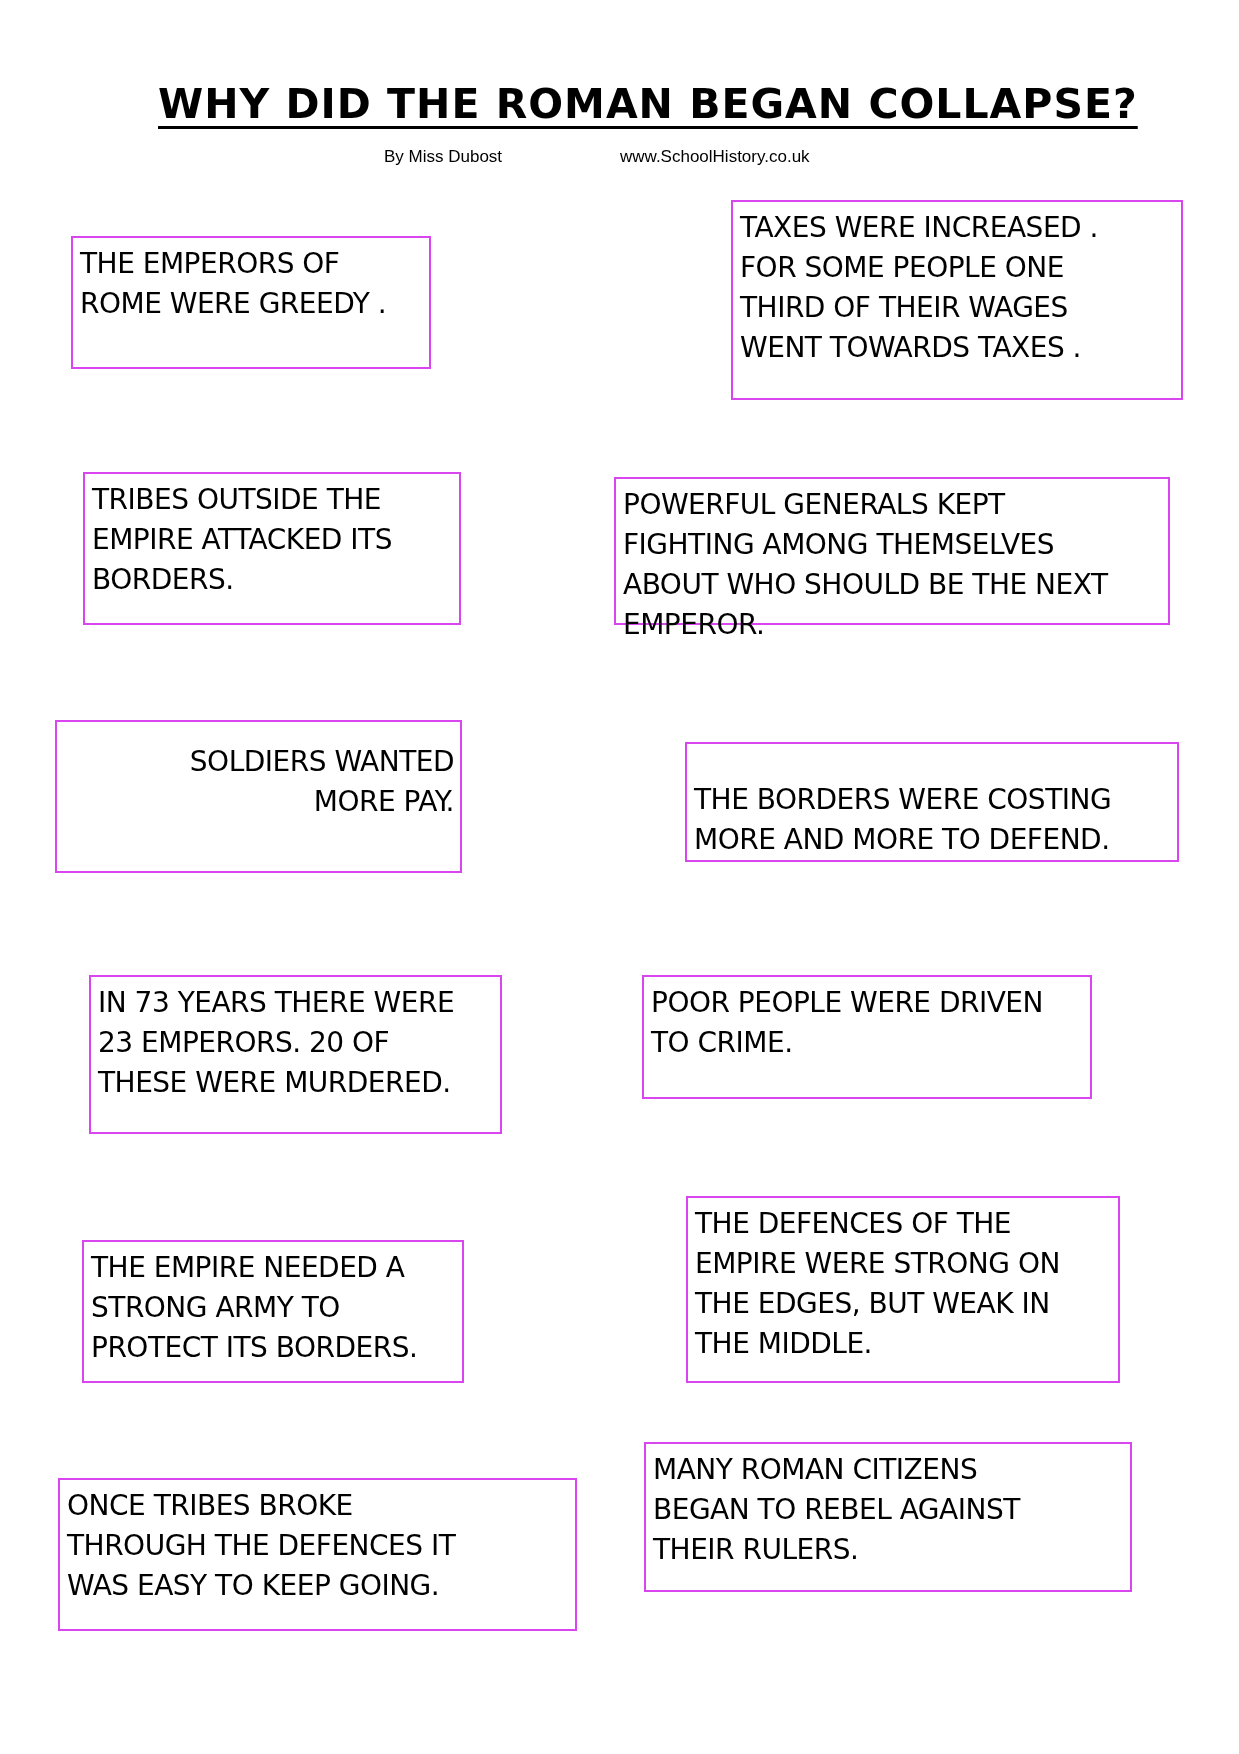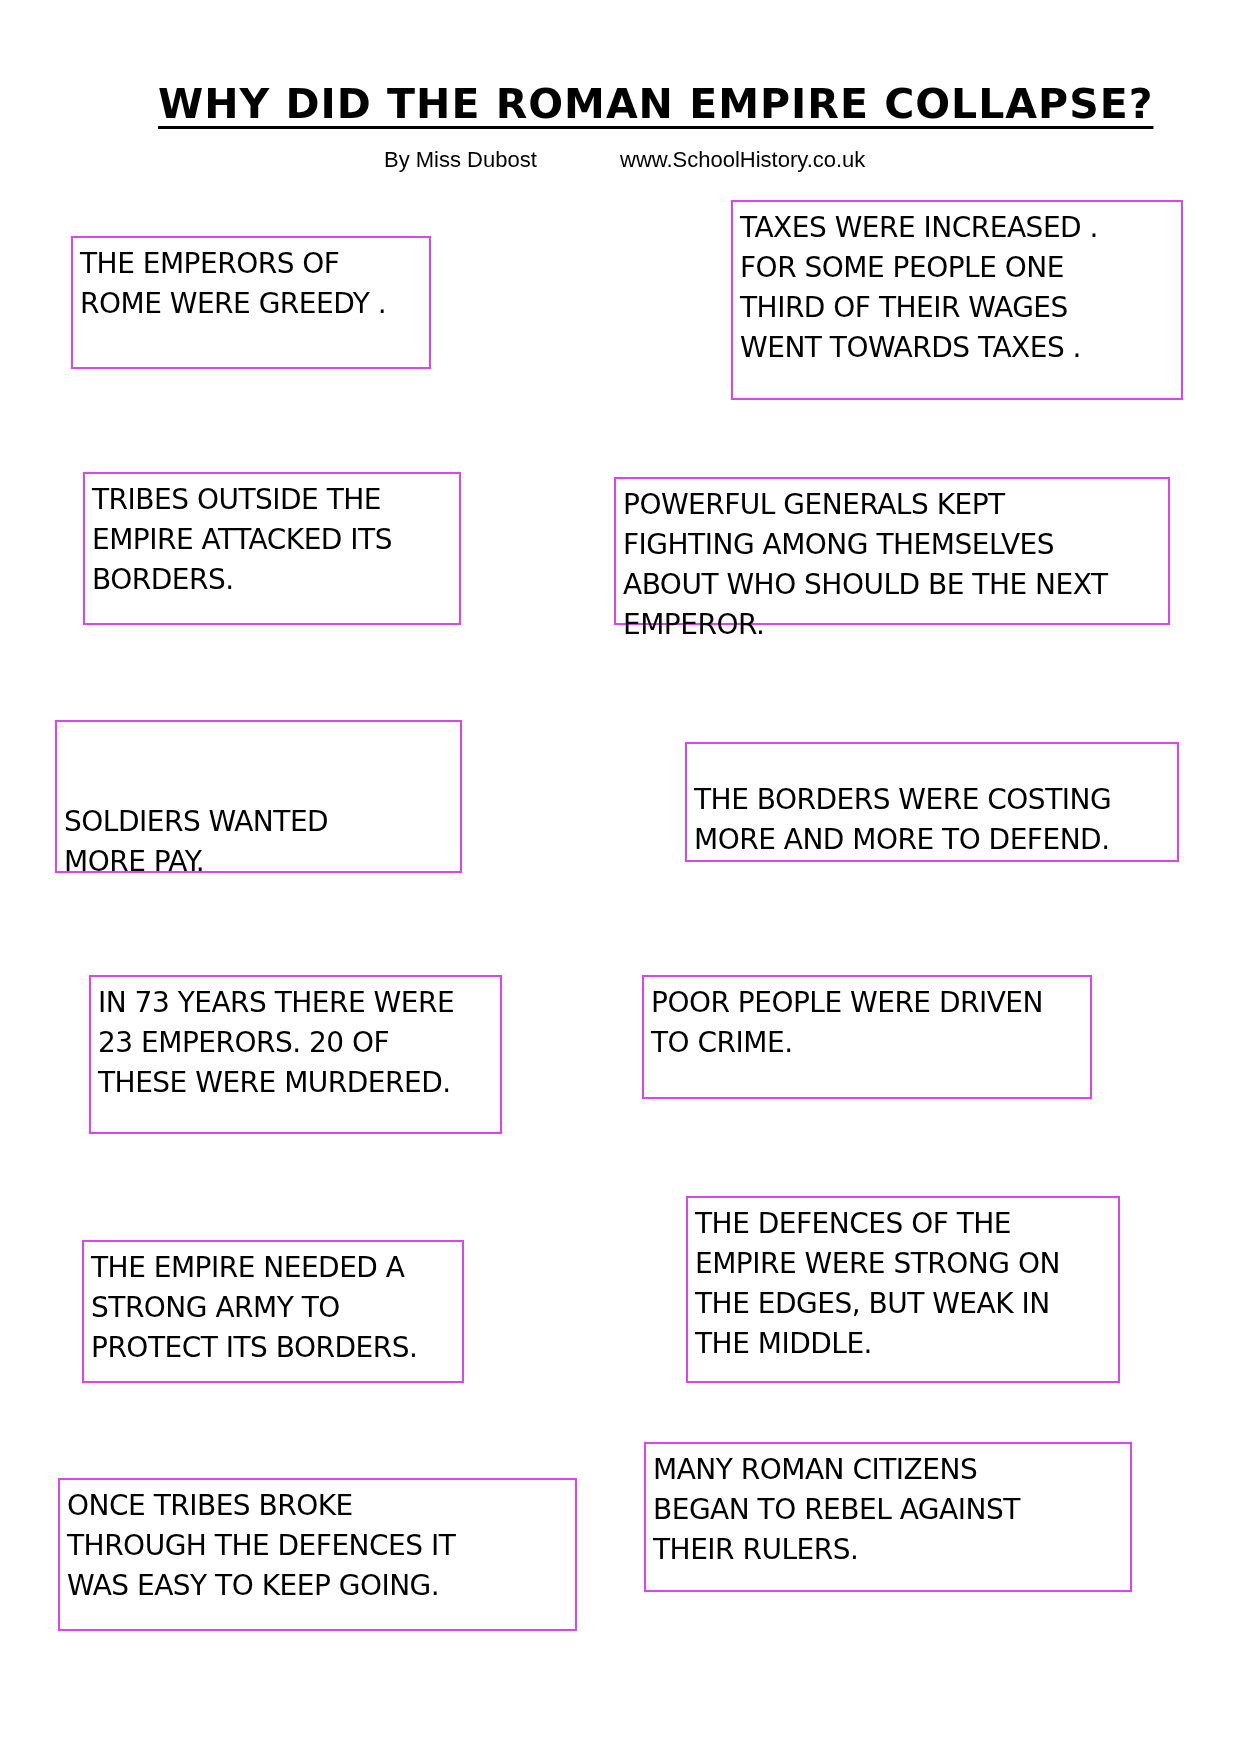--- a/index.html
+++ b/index.html
@@ -5,53 +5,53 @@
     html, body { margin: 0; padding: 0; background: #ffffff; }
     body { width: 1239px; height: 1754px; position: relative; overflow: hidden; color: #000; }
     .title {
       position: absolute; left: 158px; top: 80px; width: 922px;
       font-family: "DejaVu Sans", sans-serif; font-weight: bold;
       font-size: 41px; letter-spacing: 1px; text-align: center;
       text-decoration: underline; text-decoration-thickness: 3px; text-underline-offset: 8px;
       white-space: nowrap;
     }
     .byline {
-      position: absolute; top: 147px; font-family: "Liberation Sans", sans-serif; font-size: 22px;
+      position: absolute; top: 147px; font-family: "Liberation Sans", sans-serif; font-size: 17px;
     }
     .card {
       position: absolute; box-sizing: border-box; border: 2px solid #d946ef;
       background: #fff; padding: 6px 6px 6px 7px;
       font-family: "DejaVu Sans", sans-serif; font-size: 28px; line-height: 40px;
       letter-spacing: -0.5px; text-transform: uppercase; white-space: pre-line;
     }
   </style>
 </head>
 <body>
 
 <div>
-  <div class="title">WHY DID THE ROMAN EMPIRE COLLAPSE?</div>
+  <div class="title">WHY DID THE ROMAN BEGAN COLLAPSE?</div>
   <div class="byline" style="left:384px;">By Miss Dubost</div>
   <div class="byline" style="left:620px;">www.SchoolHistory.co.uk</div>
 
   <div class="card" style="left:71px; top:236px; width:360px; height:133px;">THE   EMPERORS OF
 ROME WERE GREEDY  .</div>
   <div class="card" style="left:731px; top:200px; width:452px; height:200px;">TAXES WERE INCREASED .
 FOR SOME PEOPLE ONE
 THIRD OF THEIR WAGES
 WENT TOWARDS TAXES .</div>
 
   <div class="card" style="left:83px; top:472px; width:378px; height:153px;">TRIBES OUTSIDE THE
 EMPIRE ATTACKED ITS
 BORDERS.</div>
   <div class="card" style="left:614px; top:477px; width:556px; height:148px;">POWERFUL GENERALS KEPT
 FIGHTING AMONG THEMSELVES
 ABOUT WHO SHOULD BE THE NEXT
 EMPEROR.</div>
 
-  <div class="card" style="left:55px; top:720px; width:407px; height:153px; padding-top:80px;">SOLDIERS WANTED
+  <div class="card" style="left:55px; top:720px; width:407px; height:153px; padding-top:20px;text-align:right;">SOLDIERS WANTED
 MORE PAY.</div>
   <div class="card" style="left:685px; top:742px; width:494px; height:120px; padding-top:36px;">THE BORDERS WERE COSTING
 MORE AND MORE TO DEFEND.</div>
 
   <div class="card" style="left:89px; top:975px; width:413px; height:159px;">IN 73 YEARS THERE WERE
 23 EMPERORS. 20 OF
 THESE WERE MURDERED.</div>
   <div class="card" style="left:642px; top:975px; width:450px; height:124px;">POOR PEOPLE WERE DRIVEN
 TO CRIME.</div>
 

